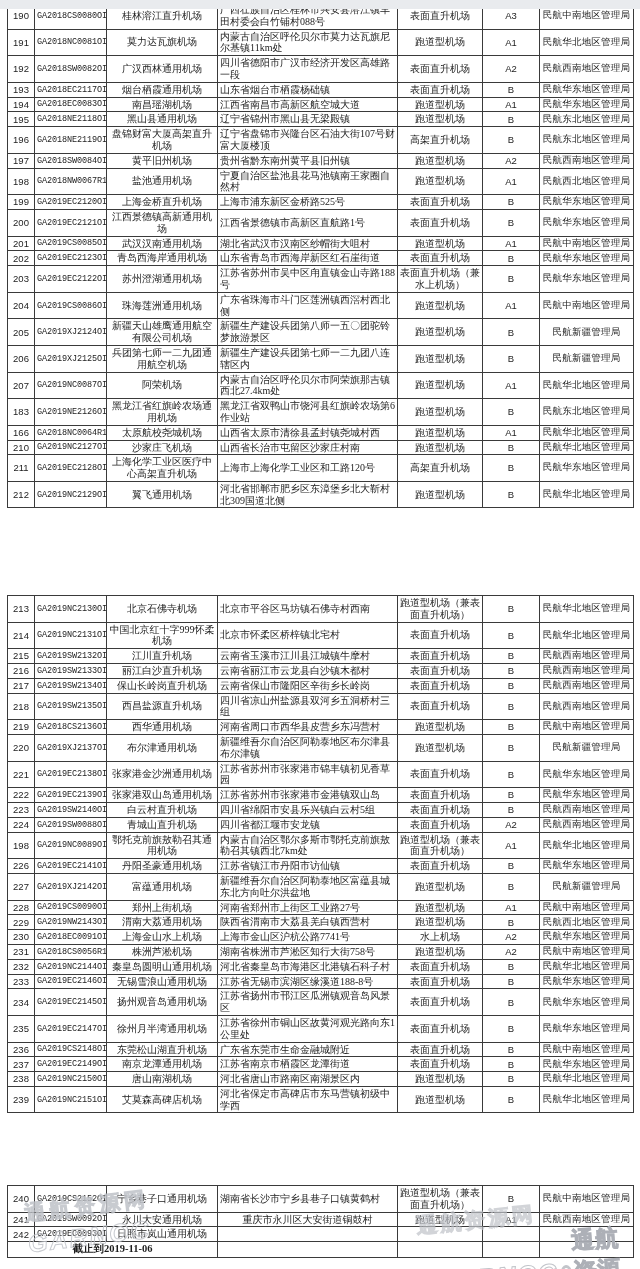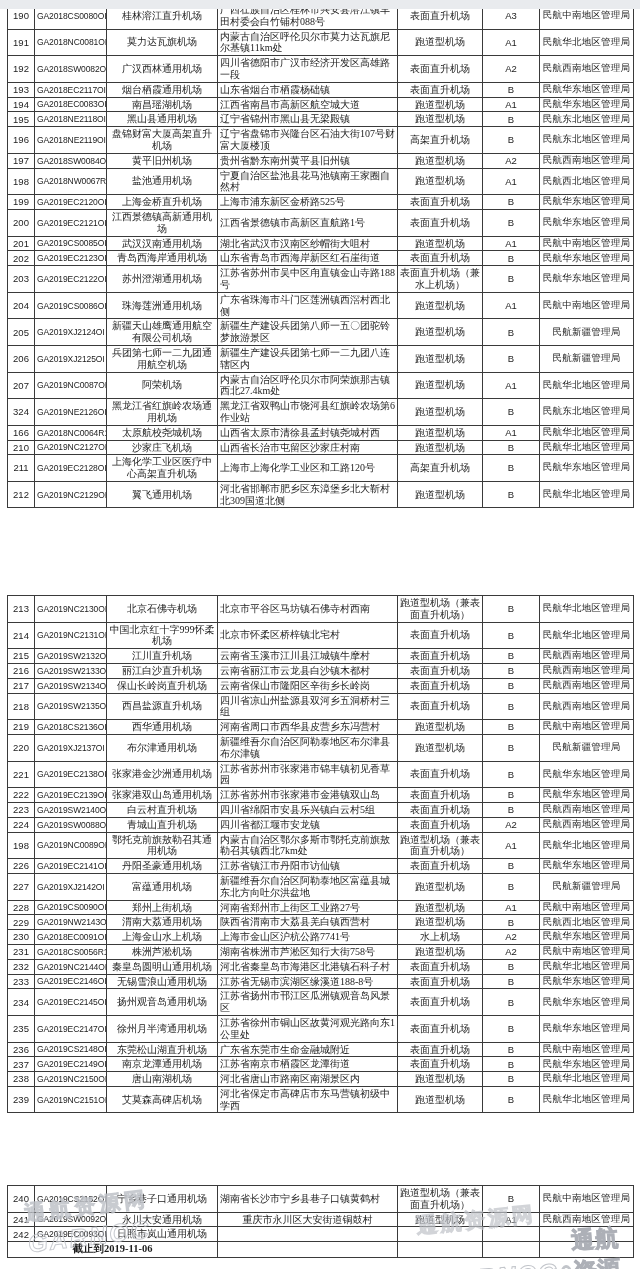--- a/index.html
+++ b/index.html
@@ -11,21 +11,21 @@
   .topline{position:absolute;top:0;left:0;width:640px;height:2px;background:#8f8f8f;}
   .seg{position:absolute;left:7px;width:626px;}
   table{border-collapse:collapse;table-layout:fixed;width:626px;}
   td{
     border:1px solid #3a3a3a;
     font-size:10px;line-height:1.18;
     padding:1px 2px;text-align:center;vertical-align:middle;
     word-break:break-all;
   }
   td.no{font-family:"Liberation Sans","DejaVu Sans",sans-serif;font-size:9.5px;}
-  td.code{font-family:Liberation Sans, sans-serif;font-size:8.5px;letter-spacing:-0.1px;white-space:nowrap;overflow:hidden;margin-left:12px;}
+  td.code{font-family:Liberation Mono, monospace;font-size:8.5px;letter-spacing:-0.1px;white-space:nowrap;overflow:hidden;margin-left:12px;}
   td.addr{text-align:left;margin-left:12px;}
   td.addr.center{text-align:center;}
   td.grade{font-family:"Liberation Sans","DejaVu Sans",sans-serif;font-size:9.5px;}
   td.admin{font-size:9.5px;letter-spacing:0.2px;padding:1px 1px;}
   td.cutoff{font-weight:bold;font-size:10.5px;}
   .band{position:absolute;left:0;width:640px;height:9px;background:#e9ebee;}
   .band1{top:549;}
   .band2{top:1139;}
   
   .wm{position:absolute;pointer-events:none;font-family:"Liberation Sans","DejaVu Sans",sans-serif;font-weight:bold;color:#c2c5cb;}
@@ -212,21 +212,21 @@
         <tr>
           <td class="no">207</td>
           <td class="code">GA2019NC0087OI</td>
           <td class="name">阿荣机场</td>
           <td class="addr">内蒙古自治区呼伦贝尔市阿荣旗那吉镇西北27.4km处</td>
           <td class="type">跑道型机场</td>
           <td class="grade">A1</td>
           <td class="admin">民航华北地区管理局</td>
         </tr>
         <tr>
-          <td class="no">324</td>
+          <td class="no">183</td>
           <td class="code">GA2019NE2126OI</td>
           <td class="name">黑龙江省红旗岭农场通用机场</td>
           <td class="addr">黑龙江省双鸭山市饶河县红旗岭农场第6作业站</td>
           <td class="type">跑道型机场</td>
           <td class="grade">B</td>
           <td class="admin">民航东北地区管理局</td>
         </tr>
         <tr>
           <td class="no">166</td>
           <td class="code">GA2018NC0064R1</td>

